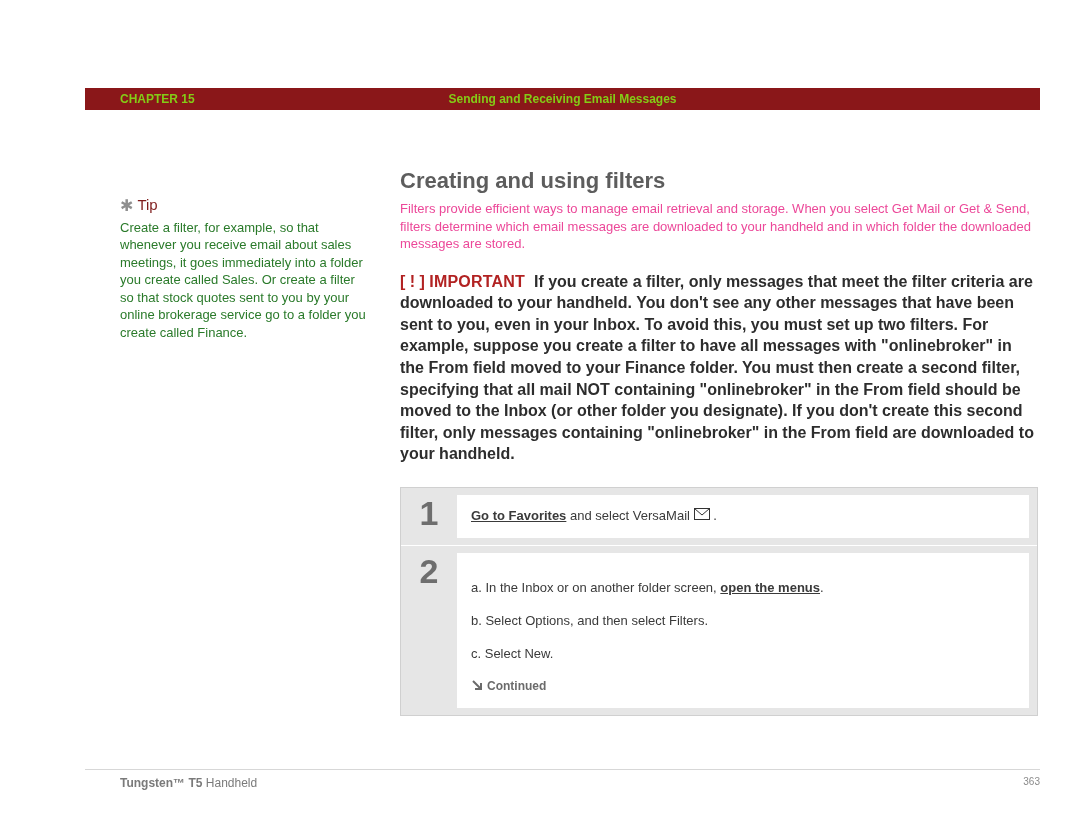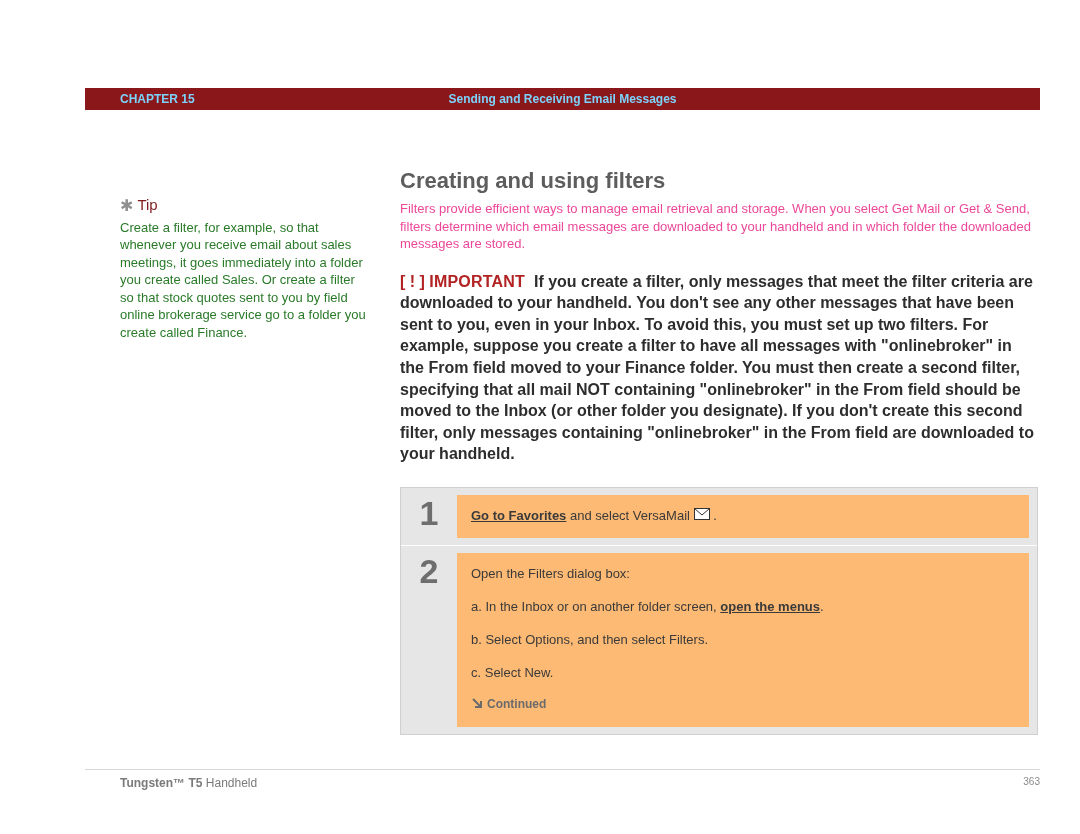--- a/index.html
+++ b/index.html
@@ -14,21 +14,21 @@
   }
   .header-bar {
     position: absolute;
     left: 85px;
     right: 40px;
     top: 88px;
     height: 22px;
     background: #8a1719;
     display: flex;
     align-items: center;
-    color: #7dd3fc;
+    color: #84cc16;
     font-size: 12px;
     font-weight: bold;
   }
   .header-left {
     padding-left: 35px;
   }
   .header-center {
     position: absolute;
     left: 50%;
     transform: translateX(-50%);
@@ -109,21 +109,21 @@
     display: flex;
     align-items: flex-start;
     justify-content: center;
     font-size: 34px;
     font-weight: bold;
     color: #6e6e6e;
     padding-top: 6px;
   }
   .step-body {
     flex: 1;
-    background: #fdba74;
+    background: #ffffff;
     margin: 7px 8px 7px 0;
     padding: 12px 14px 12px 14px;
     font-size: 13px;
     line-height: 1.45;
     color: #3a3a3a;
   }
   .step-body .link-u {
     font-weight: bold;
     text-decoration: underline;
   }
@@ -178,21 +178,21 @@
 
 <div class="header-bar">
   <span class="header-left">CHAPTER 15</span>
   <span class="header-center">Sending and Receiving Email Messages</span>
 </div>
 
 <div class="tip-block">
   <div>
     <span class="tip-star">✱</span><span class="tip-label">Tip</span>
   </div>
-  <div class="tip-text">Create a filter, for example, so that whenever you receive email about sales meetings, it goes immediately into a folder you create called Sales. Or create a filter so that stock quotes sent to you by field online brokerage service go to a folder you create called Finance.</div>
+  <div class="tip-text">Create a filter, for example, so that whenever you receive email about sales meetings, it goes immediately into a folder you create called Sales. Or create a filter so that stock quotes sent to you by your online brokerage service go to a folder you create called Finance.</div>
 </div>
 
 <div class="main-col">
   <div class="section-title">Creating and using filters</div>
   <div class="intro-para">Filters provide efficient ways to manage email retrieval and storage. When you select Get Mail or Get &amp; Send, filters determine which email messages are downloaded to your handheld and in which folder the downloaded messages are stored.</div>
 
   <div class="important-block">
     <span class="important-badge">[ ! ]</span>
     <span class="important-label">IMPORTANT</span>
     &nbsp;<span>If you create a filter, only messages that meet the filter criteria are downloaded to your handheld. You don't see any other messages that have been sent to you, even in your Inbox. To avoid this, you must set up two filters. For example, suppose you create a filter to have all messages with "onlinebroker" in the From field moved to your Finance folder. You must then create a second filter, specifying that all mail NOT containing "onlinebroker" in the From field should be moved to the Inbox (or other folder you designate). If you don't create this second filter, only messages containing "onlinebroker" in the From field are downloaded to your handheld.</span>
@@ -204,21 +204,20 @@
       <div class="step-body">
         <span class="link-u">Go to Favorites</span><span> and select VersaMail </span><span class="mail-icon"><svg width="16" height="12" viewBox="0 0 16 12">
               <rect x="0.5" y="0.5" width="15" height="11" fill="#fff" stroke="#333"></rect>
               <polyline points="0.5,0.5 8,7 15.5,0.5" fill="none" stroke="#333"></polyline>
             </svg></span><span> .</span>
       </div>
     </div>
     <div class="step-row">
       <div class="step-num">2</div>
       <div class="step-body">
-        <div>Open the Filters dialog box:</div>
         <div class="step-sub">
           <div>
             <span>a.  In the Inbox or on another folder screen, </span><span class="link-u">open the menus</span><span>.</span>
           </div>
           <div>b.  Select Options, and then select Filters.</div>
           <div>c.  Select New.</div>
         </div>
         <div class="continued-row">
           <span class="continued-arrow"><svg width="12" height="12" viewBox="0 0 12 12">
                 <path d="M2 2 L10 10 M10 4 L10 10 L4 10" stroke="#6b6b6b" stroke-width="2" fill="none"></path>

